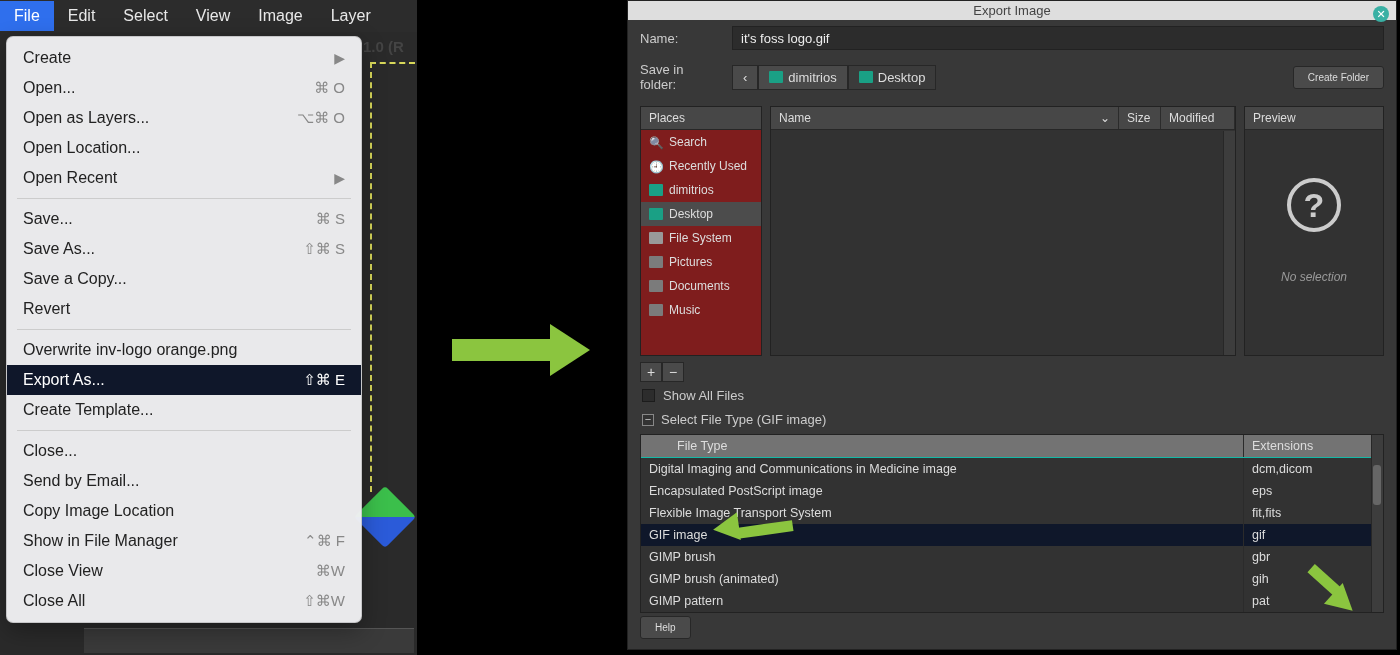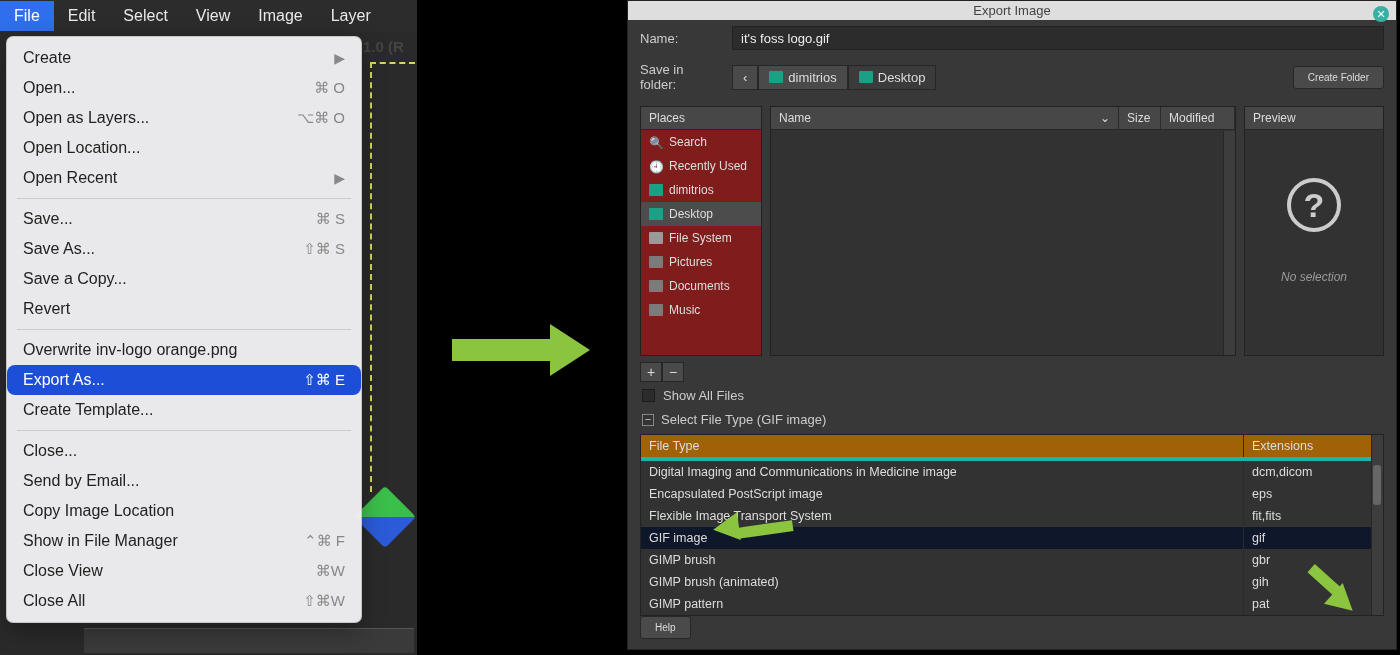--- a/index.html
+++ b/index.html
@@ -59,23 +59,22 @@
   }
   .dd-item {
     display: flex;
     justify-content: space-between;
     align-items: center;
     padding: 4px 16px;
     line-height: 22px;
   }
   .dd-item .shortcut { color: #888; font-size: 15px; }
   .dd-item.highlight {
-    background: #1d4ed8;
+    background: #0f172a;
     color: #fff;
-    border-radius: 8px;
   }
   .dd-item.highlight .shortcut { color: #fff; }
   .dd-item .chevron { color: #888; font-size: 14px; }
   .dd-sep {
     height: 1px;
     background: #ccc;
     margin: 5px 10px;
   }
   .ruler-bg {
     position: absolute;
@@ -269,21 +268,21 @@
   .checkbox{ width:13px;height:13px;background:#2c2c2c;border:1px solid #1c1c1c;}
   .expander{ padding:3px 14px; color:#ccc; display:flex;align-items:center;gap:7px;font-size:13px;}
   .exp-icon{width:12px;height:12px;border:1px solid #888;background:#333;color:#ccc;font-size:11px;display:flex;align-items:center;justify-content:center;line-height:1;}
   
   .typetable{
     margin:4px 12px 0 12px;
     background:#323232;
     border:1px solid #222;
     font-size:12.5px;
   }
-  .tt-head{ display:flex; background:#a16207; border-bottom:4px solid #14b8a6;}
+  .tt-head{ display:flex; background:#737373; border-bottom:1px solid #14b8a6;padding-left:28px;}
   .tt-head > div{ padding:4px 8px;}
   .tt-ft{ flex:1;}
   .tt-ext{ width:140px; border-left:1px solid #2b2b2b;}
   .tt-row{ display:flex;}
   .tt-row > div{ padding:4px 8px;}
   .tt-row.sel{ background:#0f172a;}
   .tt-scroll{ position:relative;}
   .tt-gutter{ position:absolute; right:0; top:0; bottom:0; width:12px;background:#3d3d3d;border-left:1px solid #272727;}
   .tt-thumb{ position:absolute; right:2px; top:30px; width:8px; height:40px; background:#666; border-radius:3px;}
   

